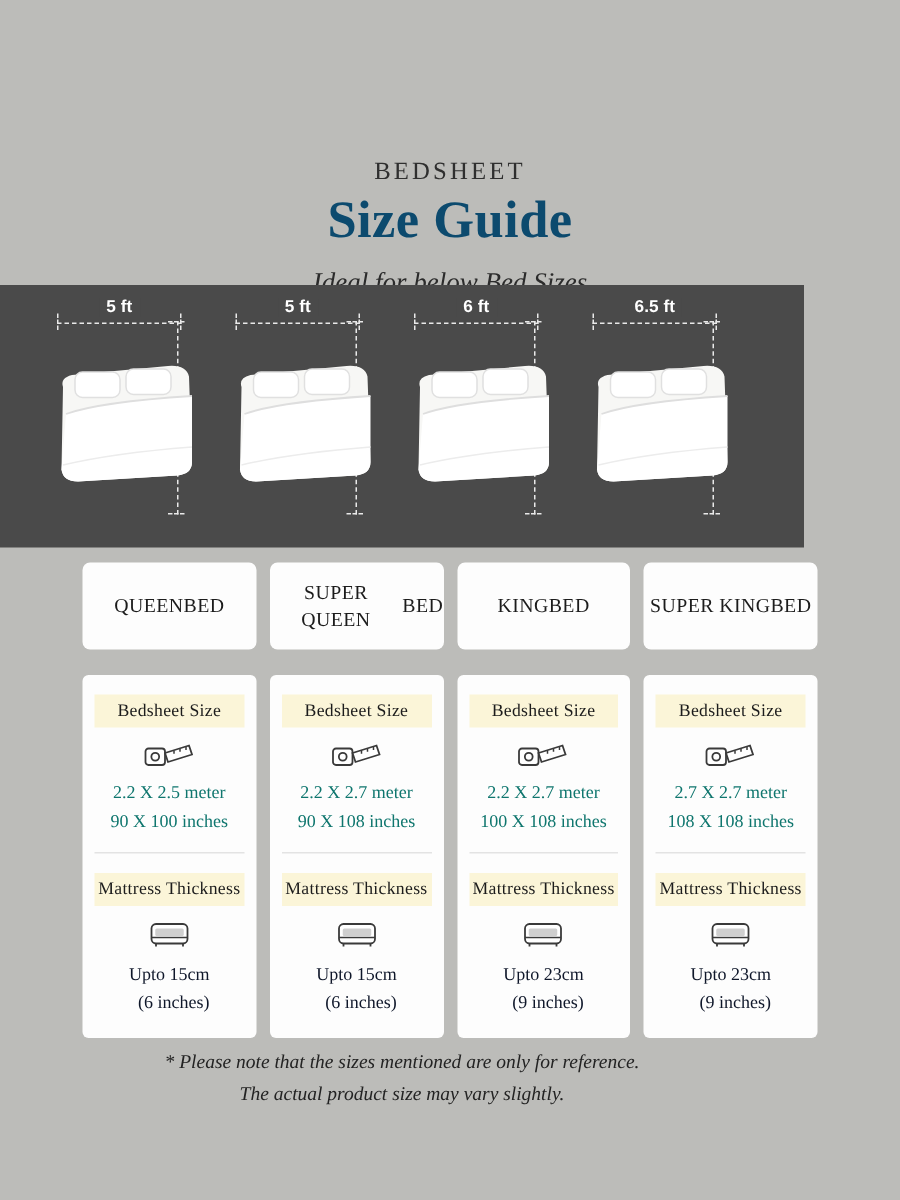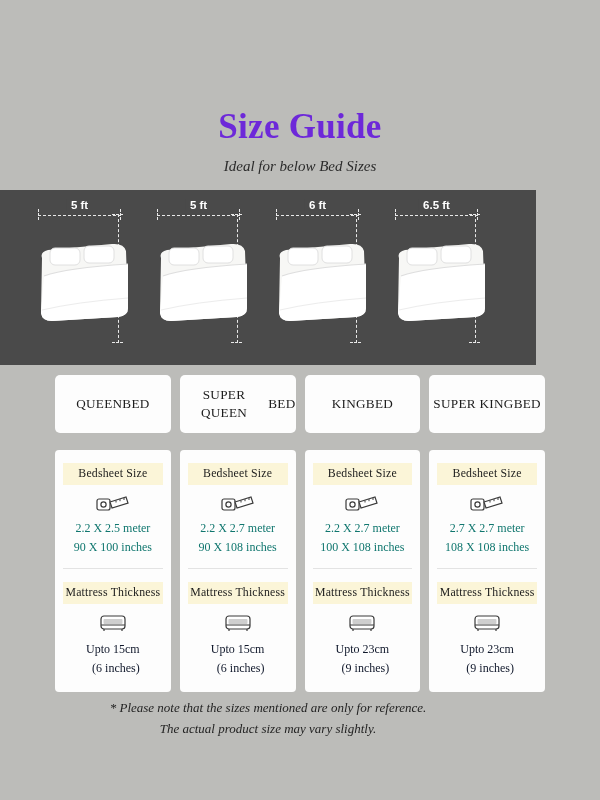--- a/index.html
+++ b/index.html
@@ -23,28 +23,28 @@
   .header .eyebrow {
     font-family: "Liberation Serif", serif;
     font-size: 16.5px;
     letter-spacing: 2.1px;
     color: #2f2f2f;
   }
   .header .title {
     font-family: "Liberation Serif", serif;
     font-size: 35px;
     font-weight: 700;
-    color: #6d28d9;
+    color: #0c4a6e;
     margin-top: 3px;
     letter-spacing: 0.3px;
   }
   .header .subtitle {
     font-family: "Liberation Serif", serif;
     font-style: italic;
-    font-size: 15px;
+    font-size: 18px;
     color: #2b2b2b;
     margin-top: 11px;
   }
 
   
   .band {
     position: absolute;
     left: 0; top: 190px;
     width: 536px; height: 175px;
     background: #4a4a4a;
@@ -219,20 +219,21 @@
     color: #232323;
     line-height: 1.65;
   }
 </style>
 </head>
 <body>
 
 <div class="page">
 
   <div class="header">
+    <div class="eyebrow">BEDSHEET</div>
     <div class="title">Size Guide</div>
     <div class="subtitle">Ideal for below Bed Sizes</div>
   </div>
 
   <div class="band">
     <div class="beds">
 
       <div class="bed-cell">
         <div class="dim-top">
           <div class="line"></div>

